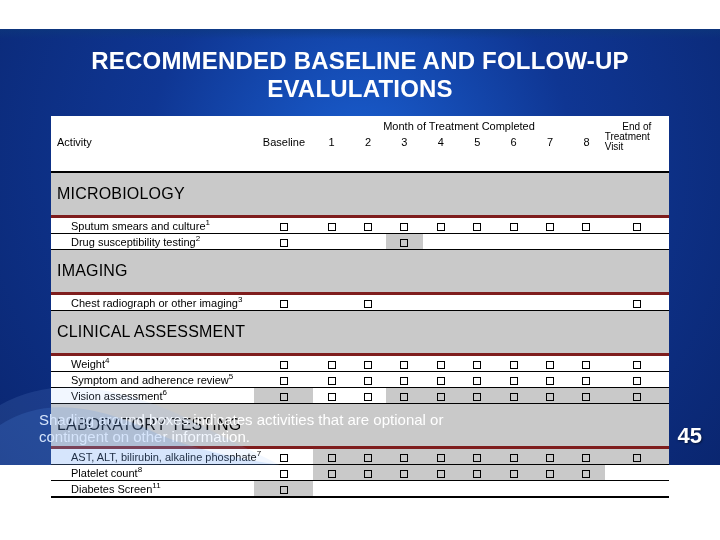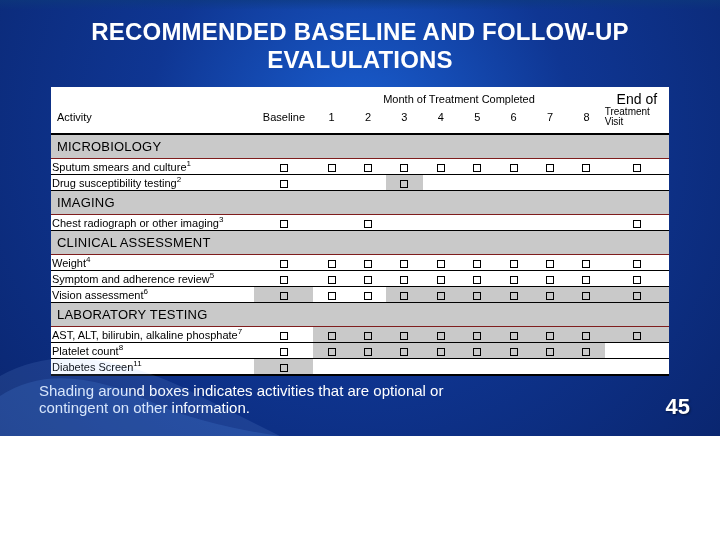--- a/index.html
+++ b/index.html
@@ -10,20 +10,21 @@
     font-family: "Segoe UI", Arial, sans-serif;
     overflow: hidden;
   }
   .slide {
     width: 720px;
     height: 436px;
     background: radial-gradient(circle at 50% 30%, #1a5fd1 0%, #0f3693 45%, #0a2670 100%);
     position: relative;
     box-sizing: border-box;
     padding: 18px 40px 0 40px;
+    margin-top: 29px;
   }
   .slide::before {
     content: "";
     position: absolute;
     left: 0; right: 0; top: 0;
     height: 10px;
     background: linear-gradient(#0d3a7a 0%, #0d3a7a00 100%);
     opacity: 0.6;
   }
   .swoosh {
@@ -59,40 +60,40 @@
     color: #000;
     width: 100%;
     table-layout: fixed;
   }
   col.activity { width: 190px; }
   col.baseline { width: 55px; }
   col.m { width: 34px; }
   col.end { width: 60px; }
   th, td { padding: 0; }
   .month-span th { font-weight: 400; font-size: 11px; padding-top: 4px; }
-  .hdr2 th { font-weight: 400; font-size: 11px; text-align: center; padding-bottom: 6px; }
+  .hdr2 th { font-weight: 400; font-size: 11px; text-align: center; padding-bottom: 19px; }
   .bot-line th { border-bottom: 2px solid #000; }
 
   td.section {
     background: #c9c9c9;
     font-weight: 400;
-    font-size: 13px;
-    padding: 4px 6px;
+    font-size: 16px;
+    padding: 12px 6px;
     border-top: 1px solid #000;
-    border-bottom: 1px solid #7f1d1d;
+    border-bottom: 3px solid #7f1d1d;
     letter-spacing: 0.2px;
   }
   tr.data td {
     border-bottom: 1px solid #000;
     height: 15px;
     vertical-align: middle;
   }
   tr.data td.label {
     text-align: left;
-    padding-left: 1px;
+    padding-left: 20px;
     white-space: nowrap;
   }
   tr.data td.cell { text-align: center; }
   td.shade { background: #c9c9c9; }
   .box {
     display: inline-block;
     width: 8px; height: 8px;
     border: 1px solid #000;
     box-sizing: border-box;
     vertical-align: middle;
@@ -103,21 +104,21 @@
     position: absolute;
     left: 39px;
     bottom: 20px;
     color: #ffffff;
     font-size: 15px;
     line-height: 1.15;
     max-width: 460px;
   }
   .pagenum {
     position: absolute;
-    right: 30px;
+    right: 18px;
     bottom: 16px;
     color: #ffffff;
     font-size: 22px;
     font-weight: 700;
     text-shadow: 1px 1px 2px rgba(0,0,0,.5);
   }
   sup { font-size: 8px; line-height: 0; }
 </style>
 </head>
 <body>
@@ -142,21 +143,21 @@
           <col class="m">
           <col class="m">
           <col class="m">
         <col class="end">
       </colgroup>
       <thead>
         <tr class="month-span">
           <th></th>
             <th></th>
           <th colspan="8" style="text-align:center">Month of Treatment Completed</th>
-          <th style="text-align:center;font-size:14px">End of</th>
+          <th style="text-align:center;font-size:10px">End of</th>
         </tr>
         <tr class="hdr2 bot-line">
           <th class="activity-h" style="text-align:left;padding-left:6px">Activity</th>
           <th>Baseline</th>
           <th>1</th>
           <th>2</th>
           <th>3</th>
           <th>4</th>
           <th>5</th>
           <th>6</th>

